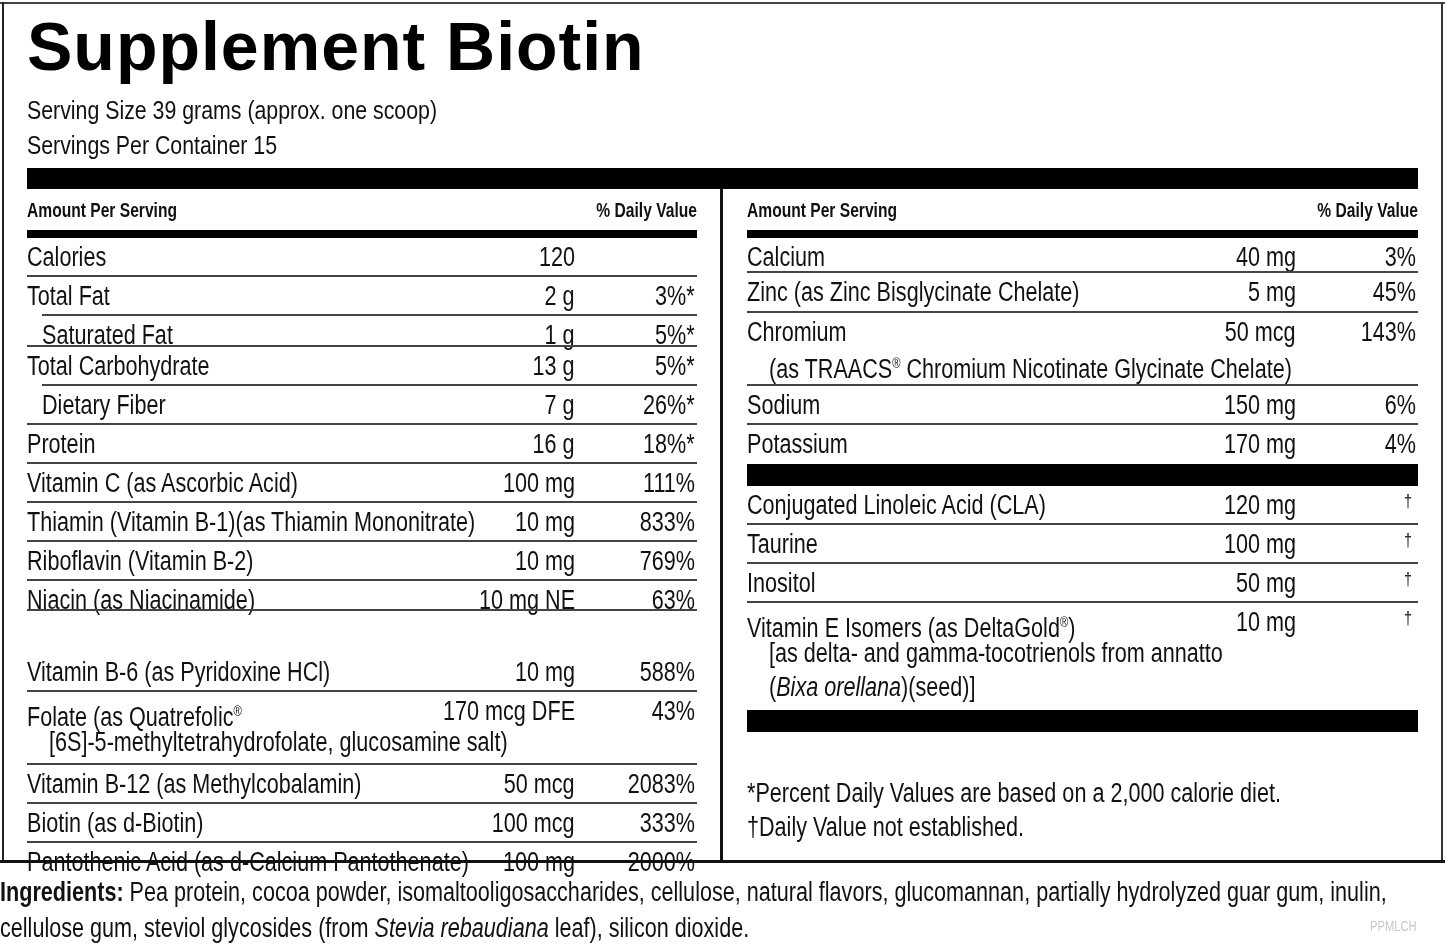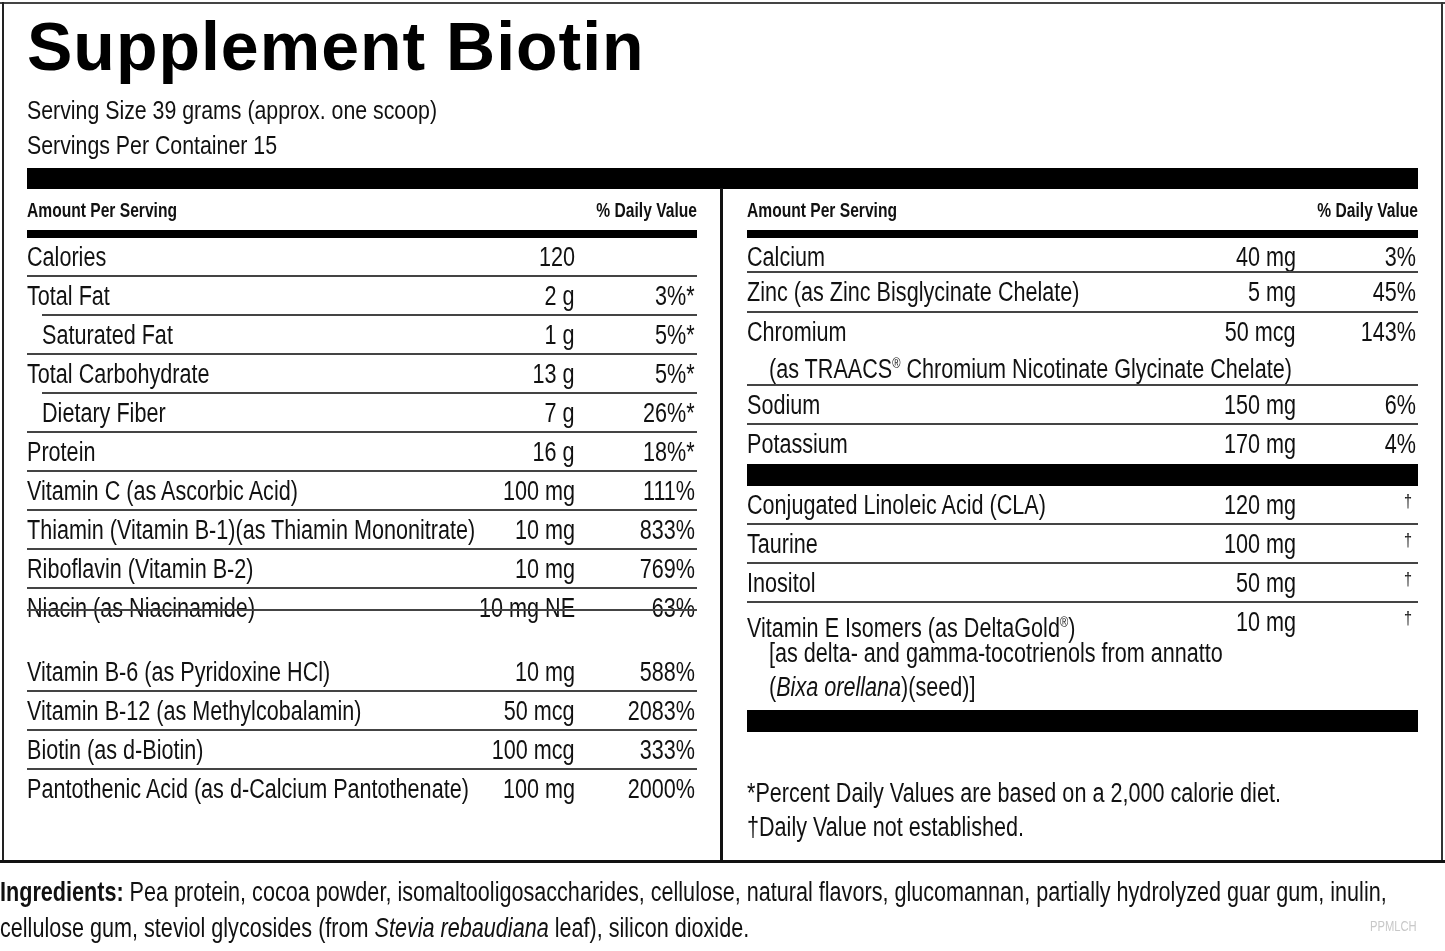--- a/index.html
+++ b/index.html
@@ -88,21 +88,21 @@
         <span class="cell amt" style="right: 122px;">120</span>
         <span class="cell dv"></span>
         <div class="sep"></div>
       </div>
       <div class="row" style="height: 39px;">
         <span class="cell name"><span>Total Fat</span></span>
         <span class="cell amt" style="right: 122px;">2 g</span>
         <span class="cell dv">3%*</span>
         <div class="sep indent"></div>
       </div>
-      <div class="row" style="height: 39px;">
+      <div class="row" style="height: 31px;">
         <span class="cell name sub"><span>Saturated Fat</span></span>
         <span class="cell amt" style="right: 122px;">1 g</span>
         <span class="cell dv">5%*</span>
         <div class="sep"></div>
       </div>
       <div class="row" style="height: 39px;">
         <span class="cell name"><span>Total Carbohydrate</span></span>
         <span class="cell amt" style="right: 122px;">13 g</span>
         <span class="cell dv">5%*</span>
         <div class="sep indent"></div>
@@ -130,30 +130,37 @@
         <span class="cell amt" style="right: 122px;">10 mg</span>
         <span class="cell dv">833%</span>
         <div class="sep"></div>
       </div>
       <div class="row" style="height: 39px;">
         <span class="cell name"><span>Riboflavin (Vitamin B-2)</span></span>
         <span class="cell amt" style="right: 122px;">10 mg</span>
         <span class="cell dv">769%</span>
         <div class="sep"></div>
       </div>
-      <div class="row" style="height: 22px;">
+      <div class="row" style="height: 30px;">
         <span class="cell name"><span>Niacin (as Niacinamide)</span></span>
         <span class="cell amt" style="right: 122px;">10 mg NE</span>
         <span class="cell dv">63%</span>
         <div class="sep"></div>
       </div>
       <div class="row" style="height: 39px; margin-top: 42px;">
         <span class="cell name"><span>Vitamin B-6 (as Pyridoxine HCl)</span></span>
         <span class="cell amt" style="right: 122px;">10  mg</span>
         <span class="cell dv">588%</span>
+        <div class="sep"></div>
+      </div>
+      <div class="row" style="height: 73px;">
+        <span class="cell name"><span>Folate (as Quatrefolic</span><span class="sup">®</span></span>
+        <span class="line2" style="top: 34px;">[6S]-5-methyltetrahydrofolate, glucosamine salt)</span>
+        <span class="cell amt" style="right: 122px;">170 mcg DFE</span>
+        <span class="cell dv">43%</span>
         <div class="sep"></div>
       </div>
       <div class="row" style="height: 39px;">
         <span class="cell name"><span>Vitamin B-12 (as Methylcobalamin)</span></span>
         <span class="cell amt" style="right: 122px;">50 mcg</span>
         <span class="cell dv">2083%</span>
         <div class="sep"></div>
       </div>
       <div class="row" style="height: 39px;">
         <span class="cell name"><span>Biotin (as d-Biotin)</span></span>

